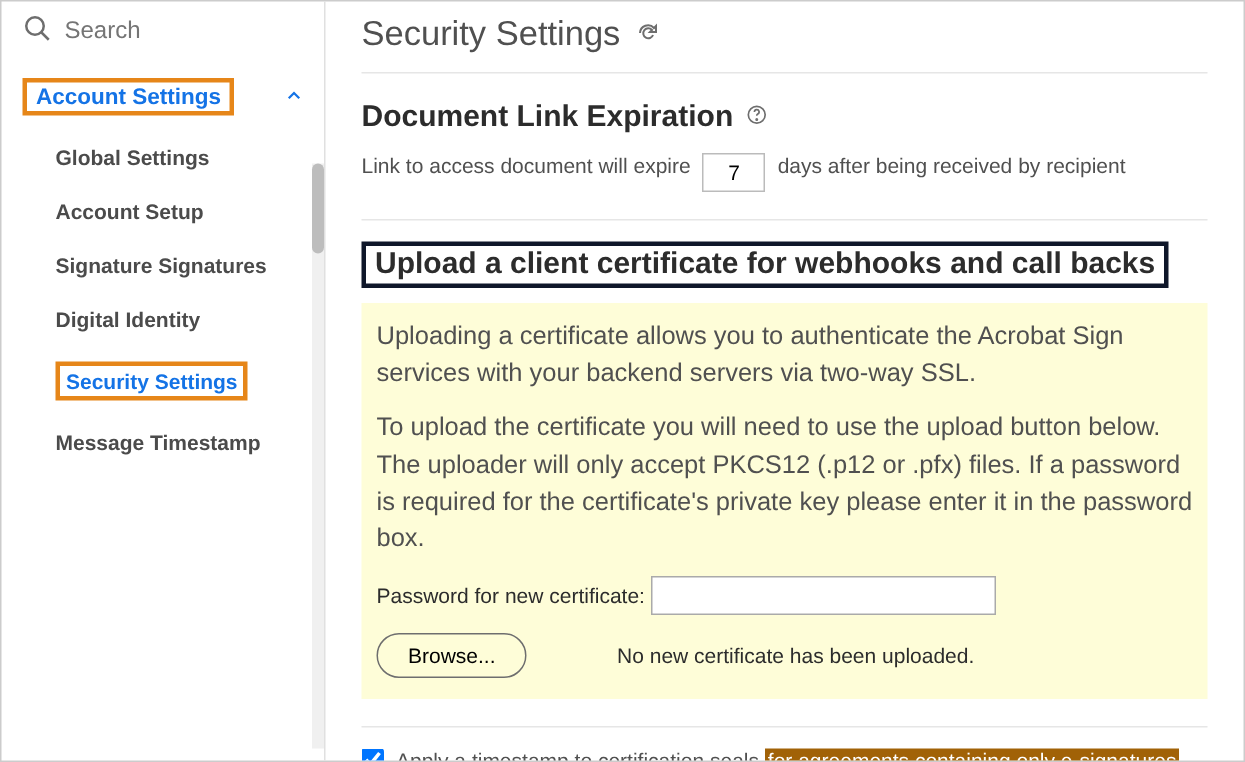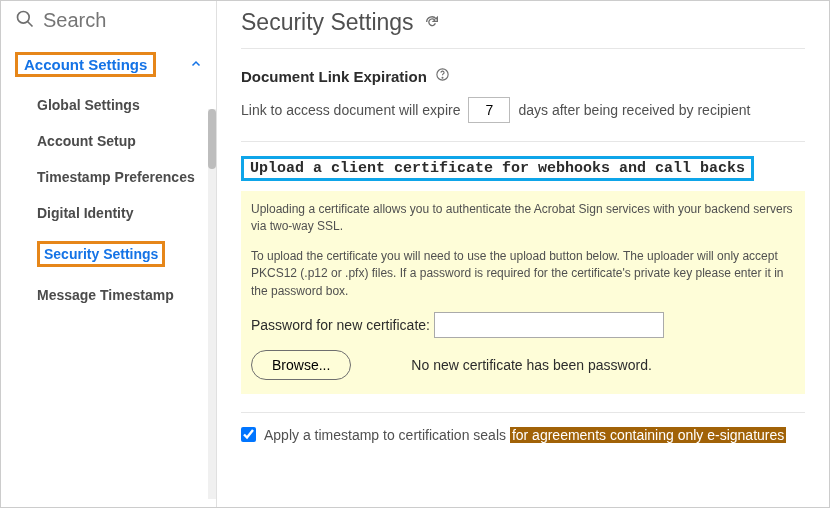--- a/index.html
+++ b/index.html
@@ -1,44 +1,44 @@
 <!DOCTYPE html>
 <html><head>
 <meta charset="utf-8">
 <style>
   * { box-sizing: border-box; margin: 0; padding: 0; }
   body { font-family: -apple-system, 'Segoe UI', Arial, sans-serif; font-size: 14px; color: #2c2c2c; width: 830px; height: 508px; overflow: hidden; background: #fff; }
   .app { display: flex; height: 100%; border: 1px solid #ccc; box-shadow: 4px 4px 8px rgba(0,0,0,0.25); }
   .sidebar { width: 216px; border-right: 1px solid #e0e0e0; display: flex; flex-direction: column; position: relative; }
   .search { display: flex; align-items: center; padding: 8px 14px 10px 14px; gap: 8px; }
   .search svg { width: 20px; height: 20px; stroke: #6e6e6e; fill: none; }
-  .search input { border: none; outline: none; font-size: 20px; width: 100%; color: #6e6e6e; }
+  .search input { border: none; outline: none; font-size: 16px; width: 100%; color: #6e6e6e; }
   .sidebar .panel { padding: 0 6px; }
   .acc-hdr { display: flex; justify-content: space-between; align-items: center; padding: 10px 8px; cursor: pointer; }
   .acc-hdr .label { font-size: 15px; font-weight: 600; color: #1473e6; }
   .acc-hdr .box { border: 3px solid #e68619; padding: 1px 6px; }
   .chev { width: 12px; height: 12px; }
   .items { padding-left: 20px; }
   .item { padding: 10px 4px 10px 10px; font-size: 14px; color: #4b4b4b; cursor: pointer; font-weight: bold; }
   .item.active { color: #1473e6; }
   .item .box { border: 3px solid #e68619; padding: 2px 4px; display: inline-block; }
   .scroll-track { position: absolute; right: 0; top: 108px; width: 8px; height: 390px; background: #f0f0f0; }
   .scroll-thumb { width: 100%; height: 60px; background: #bdbdbd; border-radius: 4px; }
   .content { flex: 1; padding: 8px 24px 0 24px; overflow: hidden; }
   h1 { font-size: 23px; font-weight: 400; color: #505050; display: flex; align-items: center; gap: 10px; margin-bottom: 18px; padding-bottom: 12px; border-bottom: 1px solid #e6e6e6; }
   .refresh svg { width: 16px; height: 16px; stroke: #6e6e6e; fill: none; }
   .section { margin-bottom: 18px; }
-  .sec-hdr { font-size: 15px; font-weight: 600; color: #2c2c2c; display: flex; align-items: center; gap: 8px; margin-bottom: 12px; }
+  .sec-hdr { font-size: 20px; font-weight: 600; color: #2c2c2c; display: flex; align-items: center; gap: 8px; margin-bottom: 12px; }
   .help svg { width: 15px; height: 15px; stroke: #6e6e6e; fill: none; }
-  .row { display: flex; align-items: center; gap: 8px; font-size: 14px; color: #505050; }
+  .row { display: flex; align-items: flex-start; gap: 8px; font-size: 14px; color: #505050; }
   .row input.num { width: 42px; height: 26px; text-align: center; border: 1px solid #bbb; font-size: 14px; }
   hr { border: none; border-top: 1px solid #e6e6e6; margin: 14px 0; }
-  .boxed { border: 3px solid #0ea5e9; padding: 1px 6px; display: inline-block; font-family: Liberation Mono, monospace; }
+  .boxed { border: 3px solid #0f172a; padding: 1px 6px; display: inline-block; }
   .yellow { background: #fefdd8; padding: 10px 10px 14px 10px; margin-top: 10px; }
-  .yellow p { font-size: 12px; color: #505050; line-height: 1.45; margin-bottom: 12px; }
+  .yellow p { font-size: 17px; color: #505050; line-height: 1.45; margin-bottom: 12px; }
   .pw-row { display: flex; align-items: center; gap: 4px; margin-bottom: 12px; }
   .pw-row input { width: 230px; height: 26px; border: 1px solid #aaa; padding: 0 6px; }
   .browse-row { display: flex; align-items: center; gap: 60px; }
   .browse-btn { border: 1px solid #6e6e6e; background: transparent; padding: 6px 20px; border-radius: 16px; font-size: 14px; cursor: pointer; }
   .ts-row { display: flex; align-items: center; gap: 8px; font-size: 14px; color: #505050; margin-top: 10px; }
   .ts-row input[type=checkbox] { width: 15px; height: 15px; }
   .hl { background: #a16207; color: #fff; padding: 0 2px; }
 </style>
 </head>
 <body>
@@ -59,21 +59,21 @@
         <span class="box"><span class="label">Account Settings</span></span>
         <span>
           <svg class="chev" viewBox="0 0 24 24" fill="none" stroke="#1473e6" stroke-width="3">
               <polyline points="5 15 12 8 19 15"></polyline>
             </svg>
         </span>
       </div>
       <div class="items">
         <div class="item">Global Settings</div>
         <div class="item">Account Setup</div>
-        <div class="item">Timestamp Preferences</div>
+        <div class="item">Signature Signatures</div>
         <div class="item">Digital Identity</div>
         <div class="item active"><span class="box">Security Settings</span></div>
         <div class="item">Message Timestamp</div>
       </div>
     </div>
     <div class="scroll-track">
         <div class="scroll-thumb"></div>
       </div>
   </aside>
 
@@ -111,21 +111,21 @@
       <span class="boxed sec-hdr" style="margin-bottom:0">Upload a client certificate for webhooks and call backs</span>
       <div class="yellow">
         <p>Uploading a certificate allows you to authenticate the Acrobat Sign services with your backend servers via two-way SSL.</p>
         <p>To upload the certificate you will need to use the upload button below. The uploader will only accept PKCS12 (.p12 or .pfx) files. If a password is required for the certificate's private key please enter it in the password box.</p>
         <div class="pw-row">
           <span>Password for new certificate:</span>
           <input type="password" style="">
         </div>
         <div class="browse-row">
           <button class="browse-btn">Browse...</button>
-          <span>No new certificate has been password.</span>
+          <span>No new certificate has been uploaded.</span>
         </div>
       </div>
     </div>
 
     <hr>
 
     <div class="section">
       <div class="ts-row">
         <input type="checkbox" checked="" style="">
         <span><span>Apply a timestamp to certification seals </span><span class="hl">for agreements containing only e-signatures</span></span>

